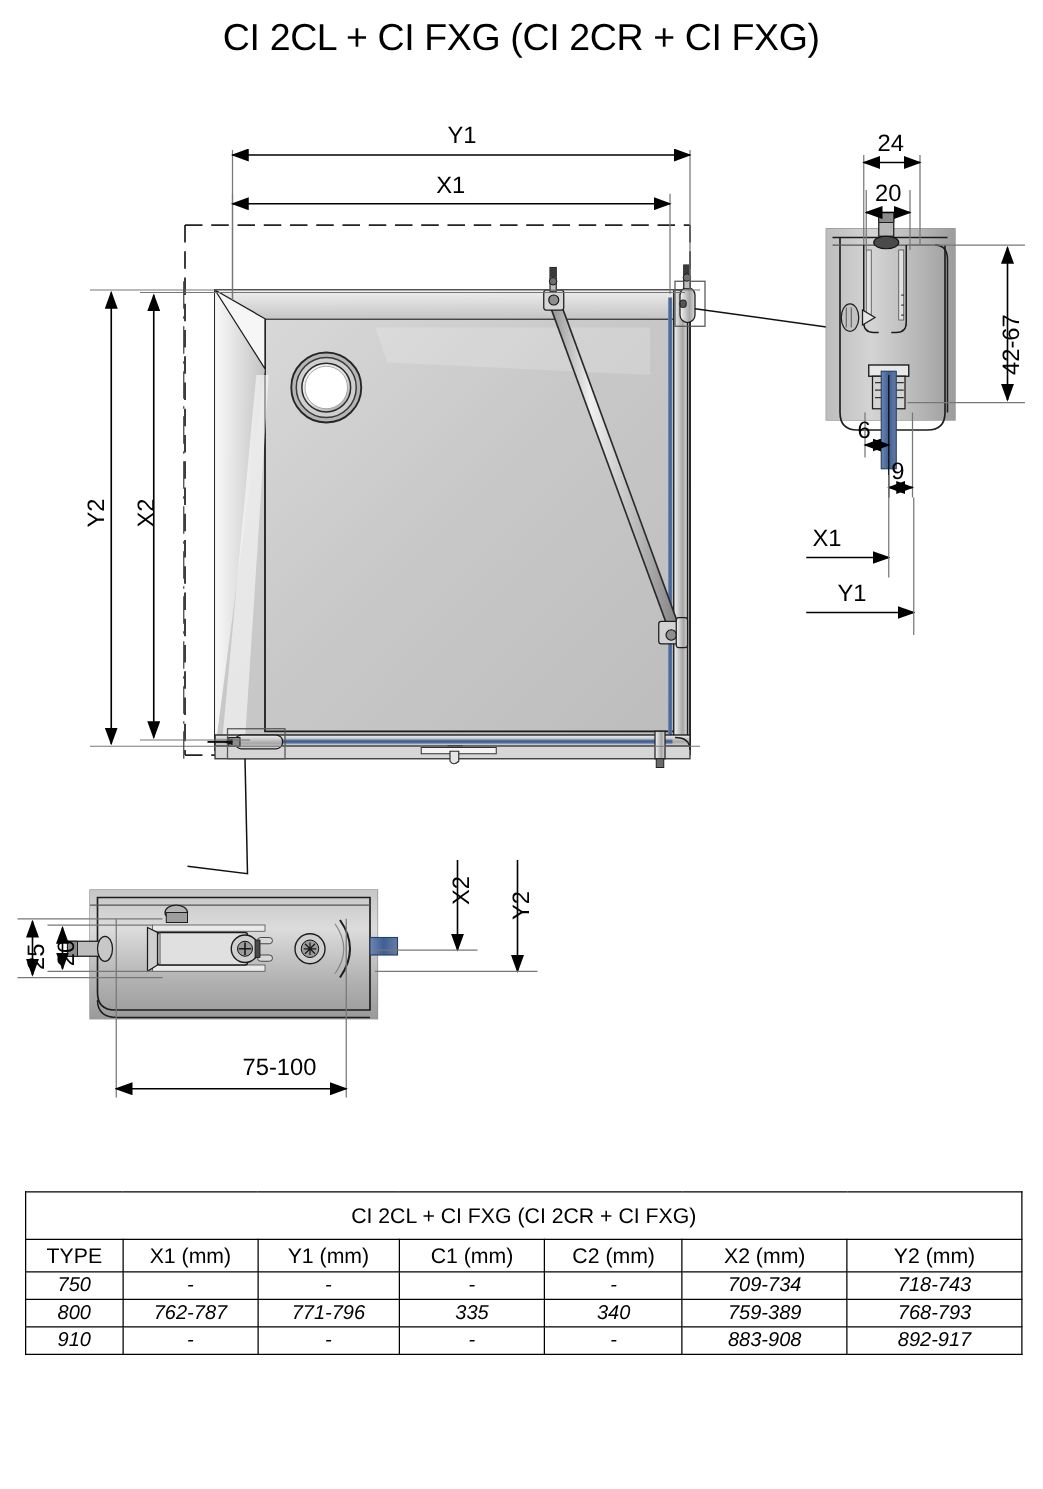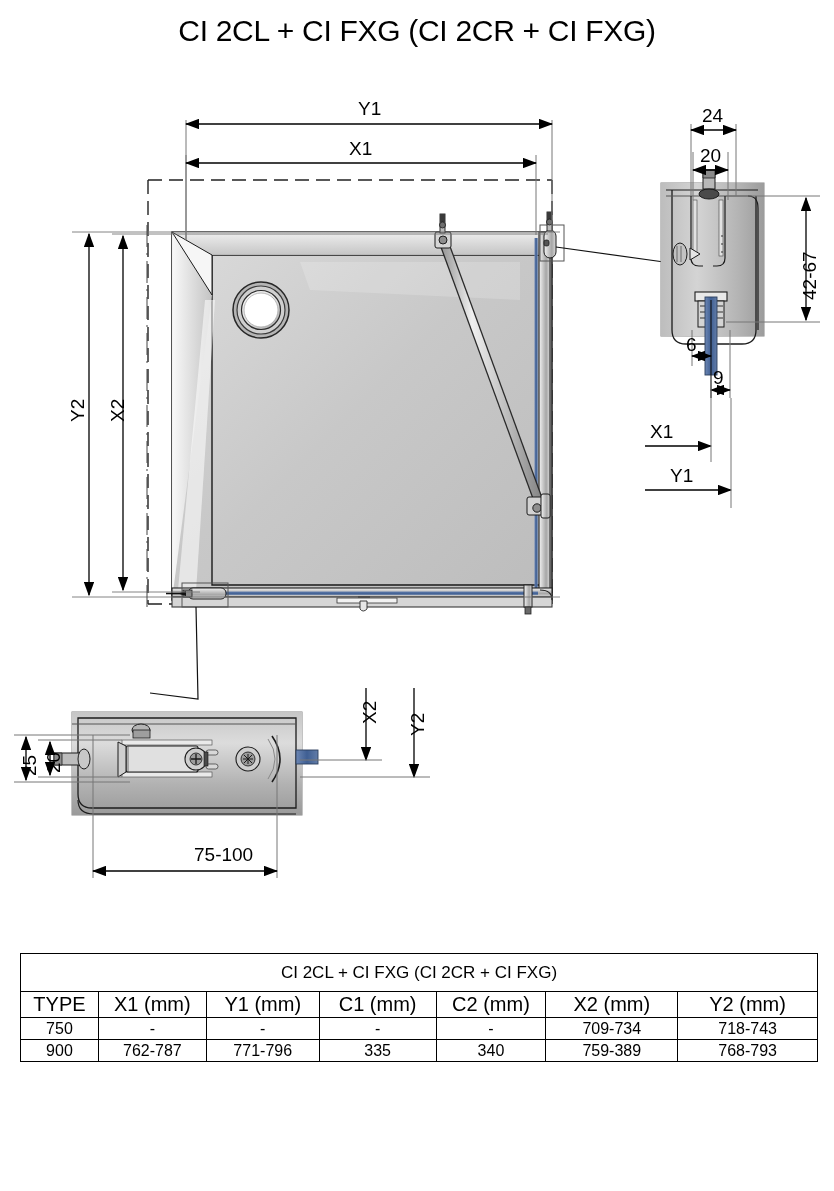--- a/index.html
+++ b/index.html
@@ -65,25 +65,26 @@
     height: 23px;
     white-space: nowrap;
   }
   table.spec tr.caption-row td {
     height: 38px;
     font-size: 17px;
     border-bottom: 1px solid #000;
   }
   table.spec tr.head-row td {
     height: 26px;
-    font-size: 20px;
+    font-size: 17px;
   }
   table.spec tr.data-row td {
     height: 22px;
     font-size: 16px;
+    font-style: italic;
   }
   col.c-type  { width: 78px; }
   col.c-x1    { width: 108px; }
   col.c-y1    { width: 113px; }
   col.c-c1    { width: 117px; }
   col.c-c2    { width: 110px; }
   col.c-x2    { width: 132px; }
   col.c-y2    { width: 140px; }
 </style>
 </head>
@@ -462,25 +463,34 @@
           <tr class="data-row">
             <td>750</td>
             <td>-</td>
             <td>-</td>
             <td>-</td>
             <td>-</td>
             <td>709-734</td>
             <td>718-743</td>
           </tr>
           <tr class="data-row">
-            <td>900</td>
+            <td>800</td>
             <td>762-787</td>
             <td>771-796</td>
             <td>335</td>
             <td>340</td>
             <td>759-389</td>
             <td>768-793</td>
           </tr>
+          <tr class="data-row">
+            <td>910</td>
+            <td>-</td>
+            <td>-</td>
+            <td>-</td>
+            <td>-</td>
+            <td>883-908</td>
+            <td>892-917</td>
+          </tr>
         </tbody>
     </table>
   </div>
 
 </div>
 
 </body></html>

